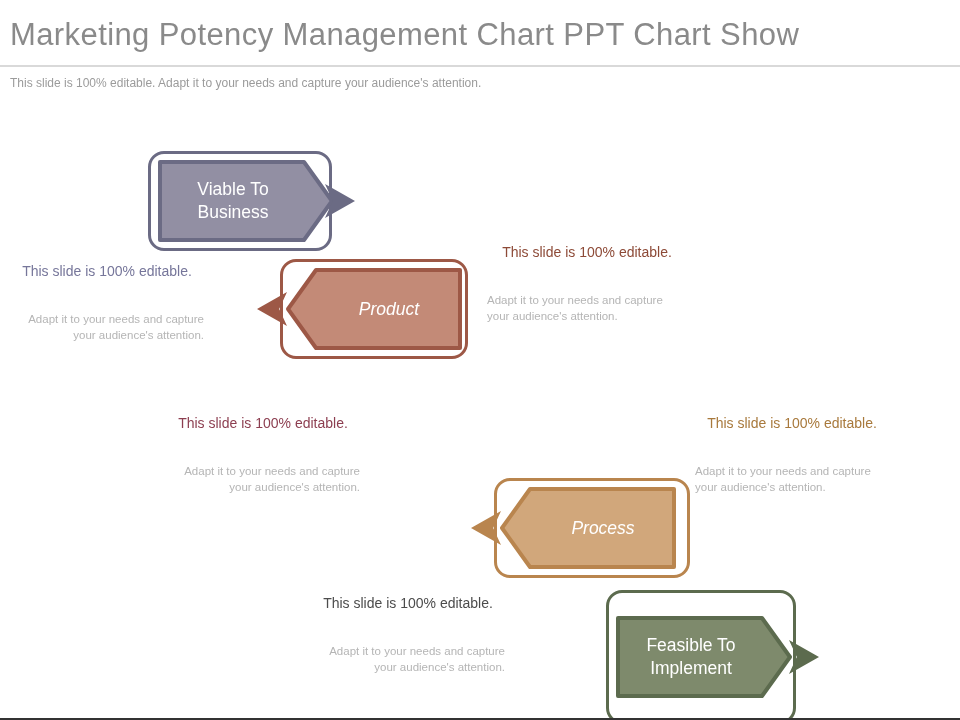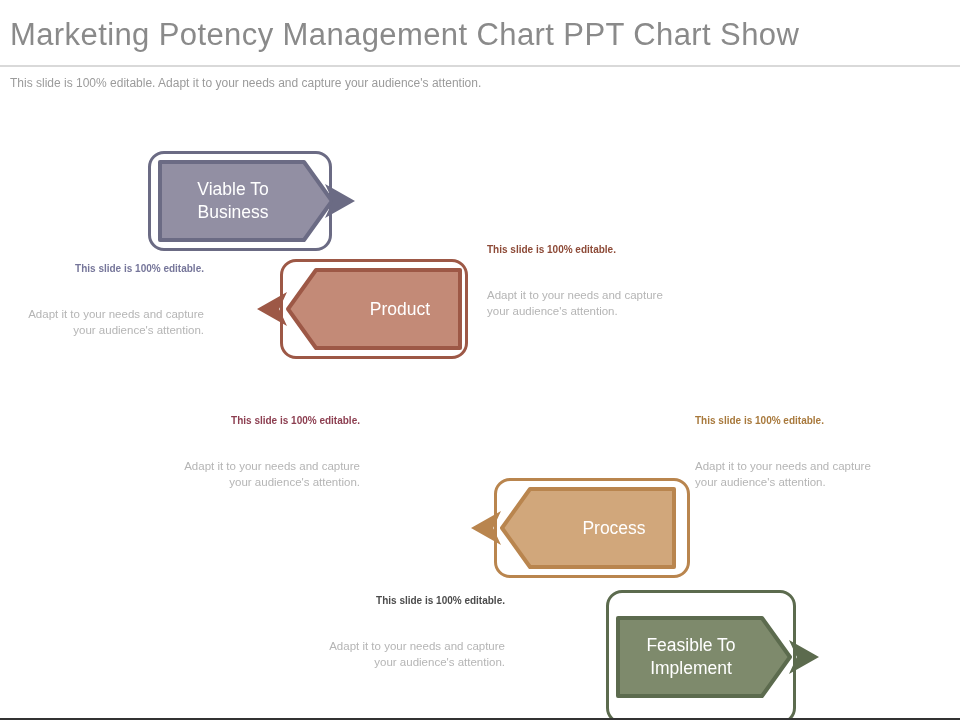--- a/index.html
+++ b/index.html
@@ -13,30 +13,30 @@
 
   .step { position:absolute; border:3px solid var(--border); border-radius:16px; }
   .pent { position:absolute; top:50%; transform:translateY(-50%); overflow:visible; display:block; }
   .step.right .pent { left:9px; }
   .step.left  .pent { left:5px; }
   .pent polygon { fill:var(--fill); stroke:var(--border); stroke-width:4; stroke-linejoin:round; }
 
   .step-label { position:absolute; top:0; height:100%; display:flex; align-items:center; justify-content:center;
                 text-align:center; color:#ffffff; font-size:17.5px; line-height:1.3; }
   .step.right .step-label { left:9px;  width:146px; }
-  .step.left  .step-label { left:44px; width:146px; }
+  .step.left  .step-label { left:33px; width:146px;font-style:italic; }
 
   .tip { position:absolute; width:30px; height:34px; background:var(--border); top:calc(50% - 17px); }
   .step.right .tip { left:calc(100% - 4px);  clip-path:polygon(0 0, 100% 50%, 0 100%, 26% 50%); }
   .step.left  .tip { right:calc(100% - 4px); clip-path:polygon(100% 0, 0 50%, 100% 100%, 74% 50%); }
 
   .note { position:absolute; width:194px; }
   .note.align-right { text-align:right; }
   .note.align-left  { text-align:left; }
-  .note .note-bold { display:block; font-size:10px; font-weight:bold; color:var(--accent); margin-bottom:3px; }
+  .note .note-bold { display:block; font-size:14px; font-weight:normal; color:var(--accent); margin-bottom:3px;text-align:center; }
   .note .note-rest { display:block; font-size:11.5px; color:#b5b5b5; line-height:1.4;margin-top:32px; }
 
   .bottom-line { position:absolute; left:0; bottom:0; width:100%; height:2px; background:#333333; }
 </style>
 </head>
 <body>
 
 <div class="slide">
 
   <div class="title">Marketing Potency Management Chart PPT Chart Show</div>

